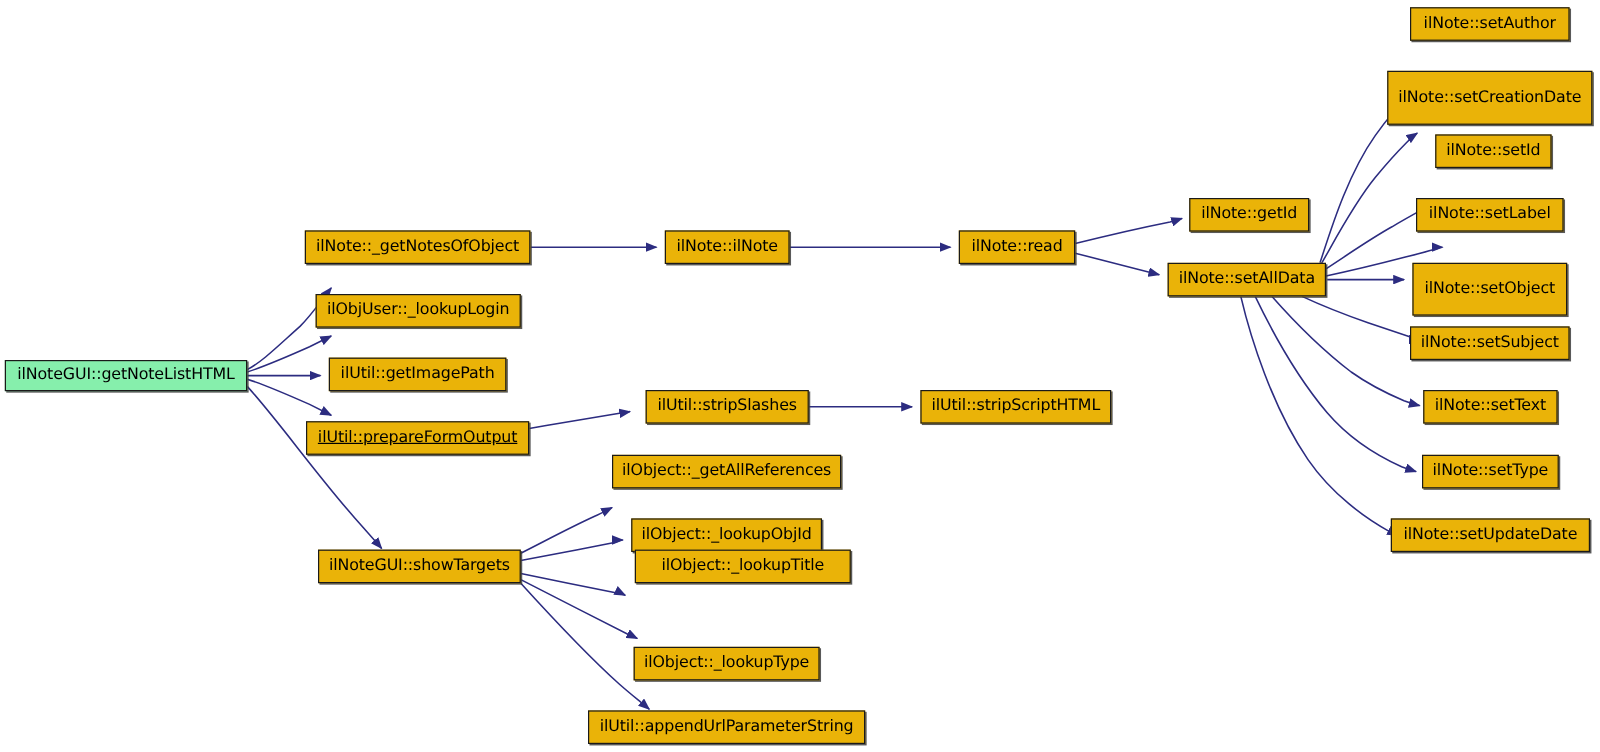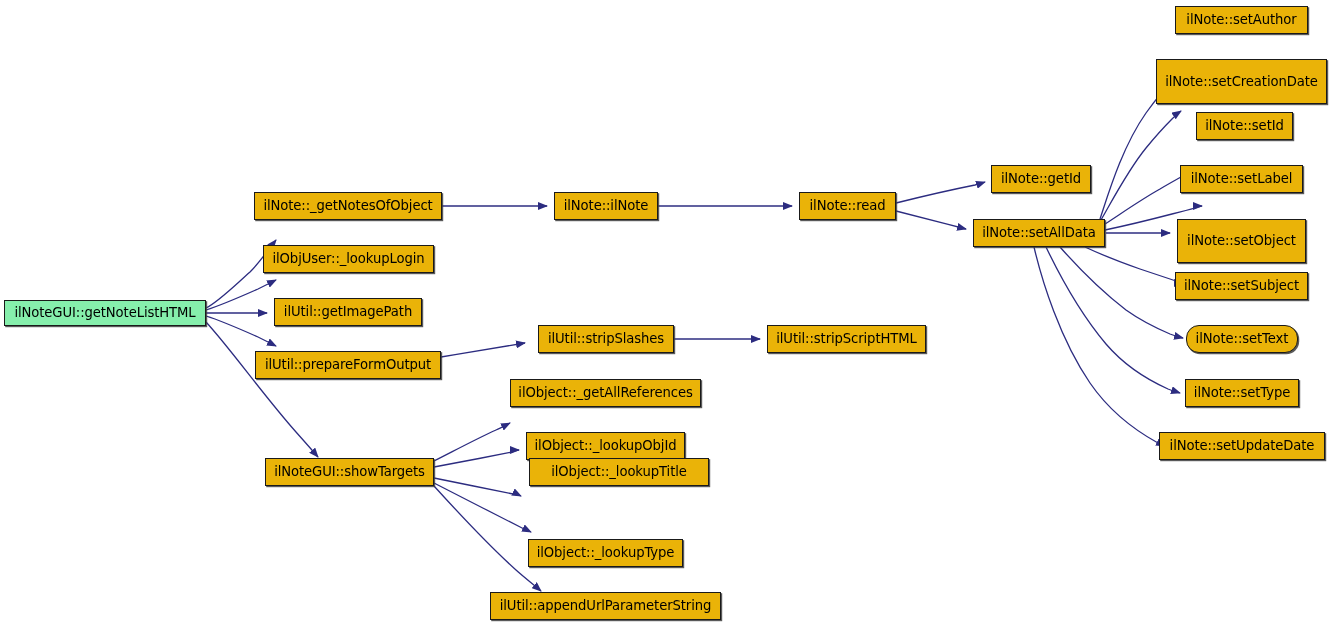--- a/index.html
+++ b/index.html
@@ -92,21 +92,21 @@
       </div>
       <div class="node" style="left: 254px; top: 192px; width: 188px; height: 28px;">
         <span class="node-label">ilNote::_getNotesOfObject</span>
       </div>
       <div class="node" style="left: 263px; top: 245px; width: 171px; height: 28px;">
         <span class="node-label">ilObjUser::_lookupLogin</span>
       </div>
       <div class="node" style="left: 274px; top: 298px; width: 148px; height: 28px;">
         <span class="node-label">ilUtil::getImagePath</span>
       </div>
-      <div class="node" style="left: 255px; top: 351px; width: 186px; height: 28px;">
+      <div class="node" style="left: 255px; top: 351px; width: 186px; height: 28px; text-decoration: underline;">
         <span class="node-label">ilUtil::prepareFormOutput</span>
       </div>
       <div class="node" style="left: 265px; top: 458px; width: 169px; height: 28px;">
         <span class="node-label">ilNoteGUI::showTargets</span>
       </div>
       <div class="node" style="left: 554px; top: 192px; width: 104px; height: 28px;">
         <span class="node-label">ilNote::ilNote</span>
       </div>
       <div class="node" style="left: 538px; top: 325px; width: 136px; height: 28px;">
         <span class="node-label">ilUtil::stripSlashes</span>
@@ -149,21 +149,21 @@
       </div>
       <div class="node" style="left: 1180px; top: 165px; width: 123px; height: 28px;">
         <span class="node-label">ilNote::setLabel</span>
       </div>
       <div class="node" style="left: 1177px; top: 219px; width: 129px; height: 44px;">
         <span class="node-label">ilNote::setObject</span>
       </div>
       <div class="node" style="left: 1175px; top: 272px; width: 133px; height: 28px;">
         <span class="node-label">ilNote::setSubject</span>
       </div>
-      <div class="node" style="left: 1186px; top: 325px; width: 112px; height: 28px; border-radius: 13px;">
+      <div class="node" style="left: 1186px; top: 325px; width: 112px; height: 28px;">
         <span class="node-label">ilNote::setText</span>
       </div>
       <div class="node" style="left: 1185px; top: 379px; width: 114px; height: 28px;">
         <span class="node-label">ilNote::setType</span>
       </div>
       <div class="node" style="left: 1159px; top: 432px; width: 166px; height: 28px;">
         <span class="node-label">ilNote::setUpdateDate</span>
       </div>
     </div>
 

